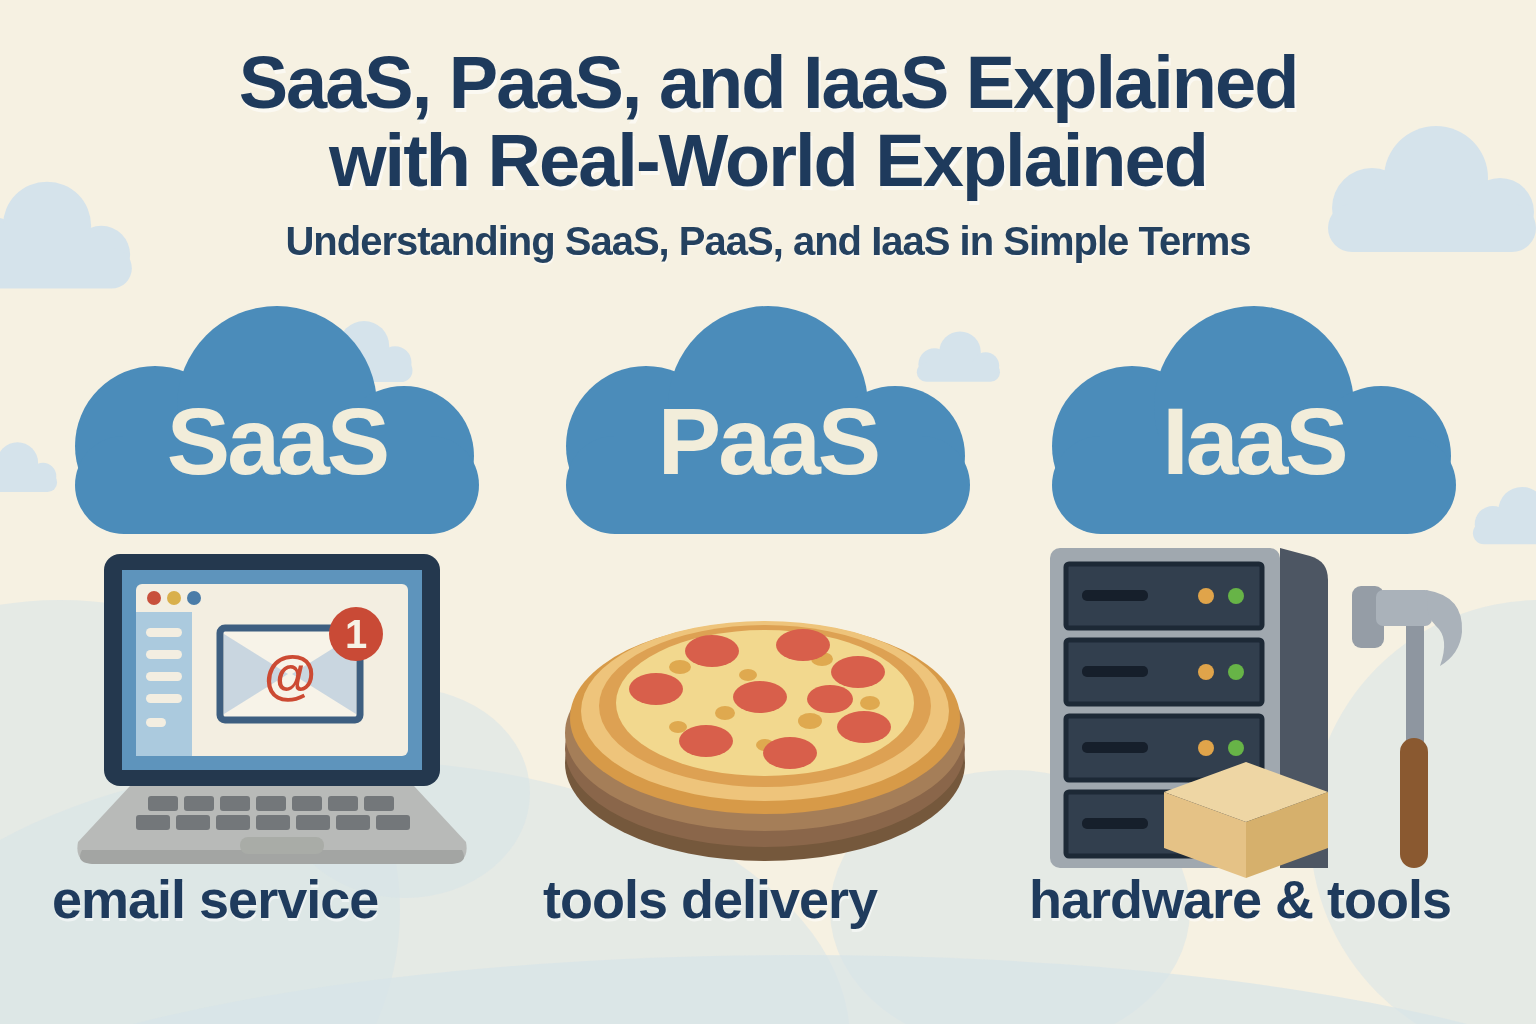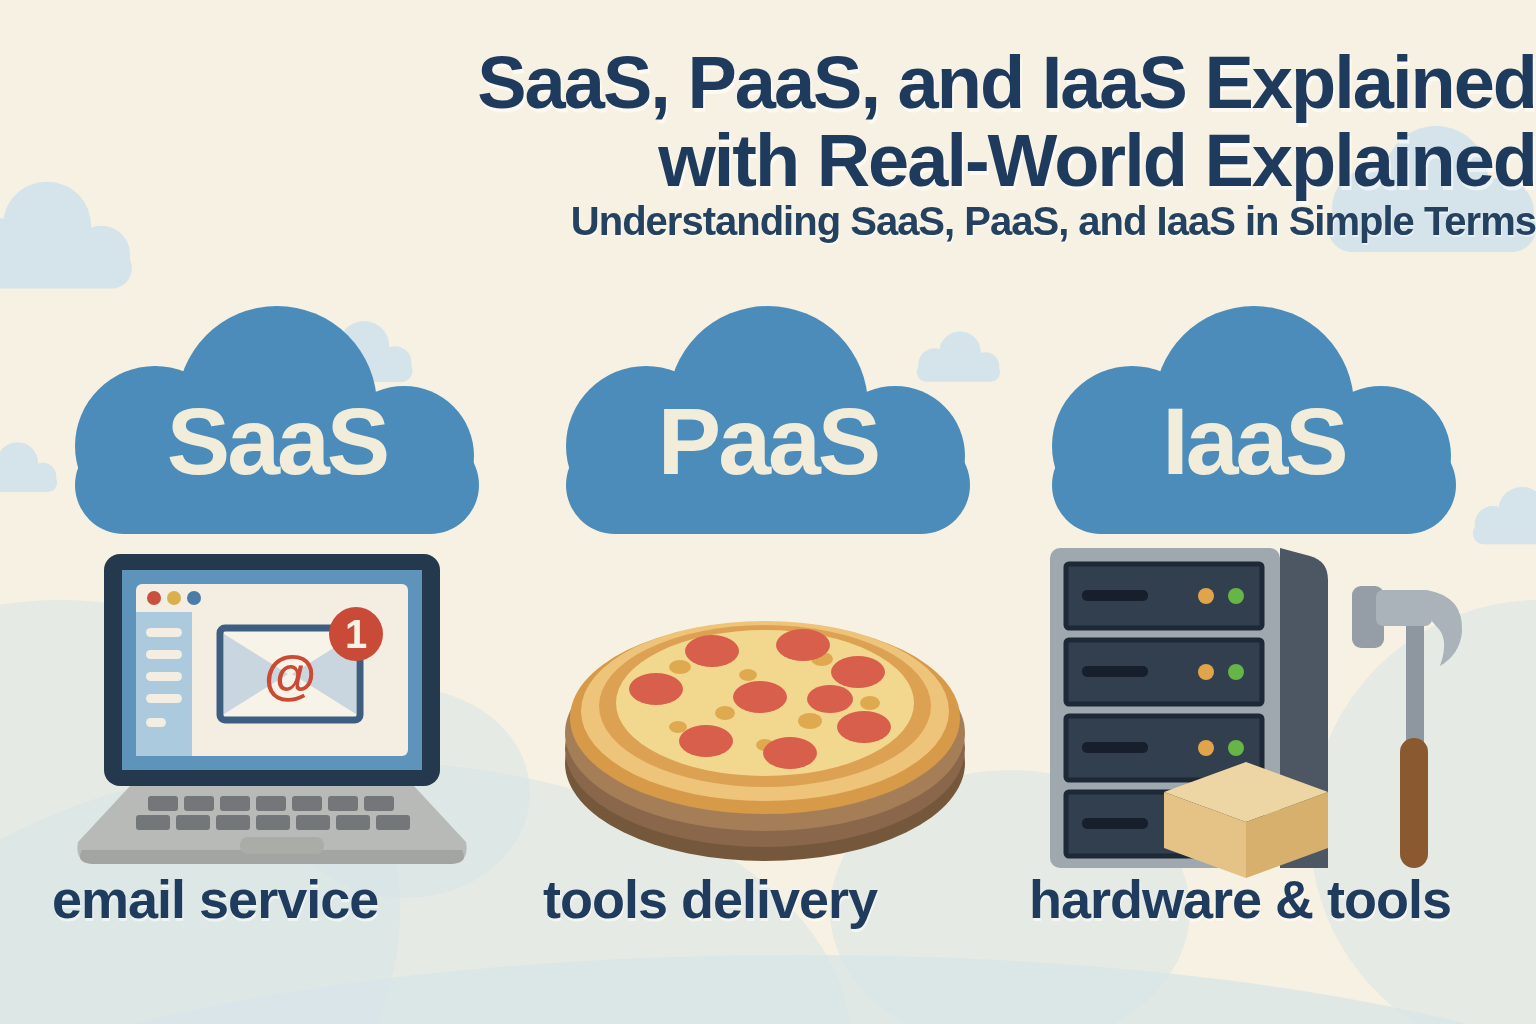--- a/index.html
+++ b/index.html
@@ -6,29 +6,29 @@
   .canvas{
     position:relative;width:1536px;height:1024px;overflow:hidden;
     background:#f6f1e2;
     font-family:"Liberation Sans", sans-serif;
   }
   
   .bg-cloud{position:absolute;color:#d5e3eb;}
   .bg-cloud svg{display:block;width:100%;height:100%;}
   .bank{position:absolute;background:#d7e4e8;border-radius:50%;opacity:.55;}
   
-  .header{position:absolute;top:44px;left:0;width:100%;text-align:right;}
+  .header{position:absolute;top:44px;left:0;width:100%;text-align:center;}
   .title{
     color:#1e3a5c;font-weight:800;font-size:74px;line-height:1.05;
     letter-spacing:-2px;margin:0;
     text-shadow:2px 4px 0 rgba(255,255,255,0.55);
   }
   .title span{display:block;}
   .subtitle{
-    color:#24415f;font-weight:700;font-size:40px;
+    margin-top:20px;color:#24415f;font-weight:700;font-size:40px;
     letter-spacing:-1px;text-shadow:1px 2px 0 rgba(255,255,255,0.5);
   }
   
   .column{position:absolute;top:298px;width:450px;height:660px;}
   .col-saas{left:52px;}
   .col-paas{left:543px;}
   .col-iaas{left:1029px;}
   .cloud-svg{position:absolute;top:0;left:0;width:450px;height:250px;}
   .cloud-label{
     font-weight:700;font-size:95px;letter-spacing:-3px;fill:#f2edda;

